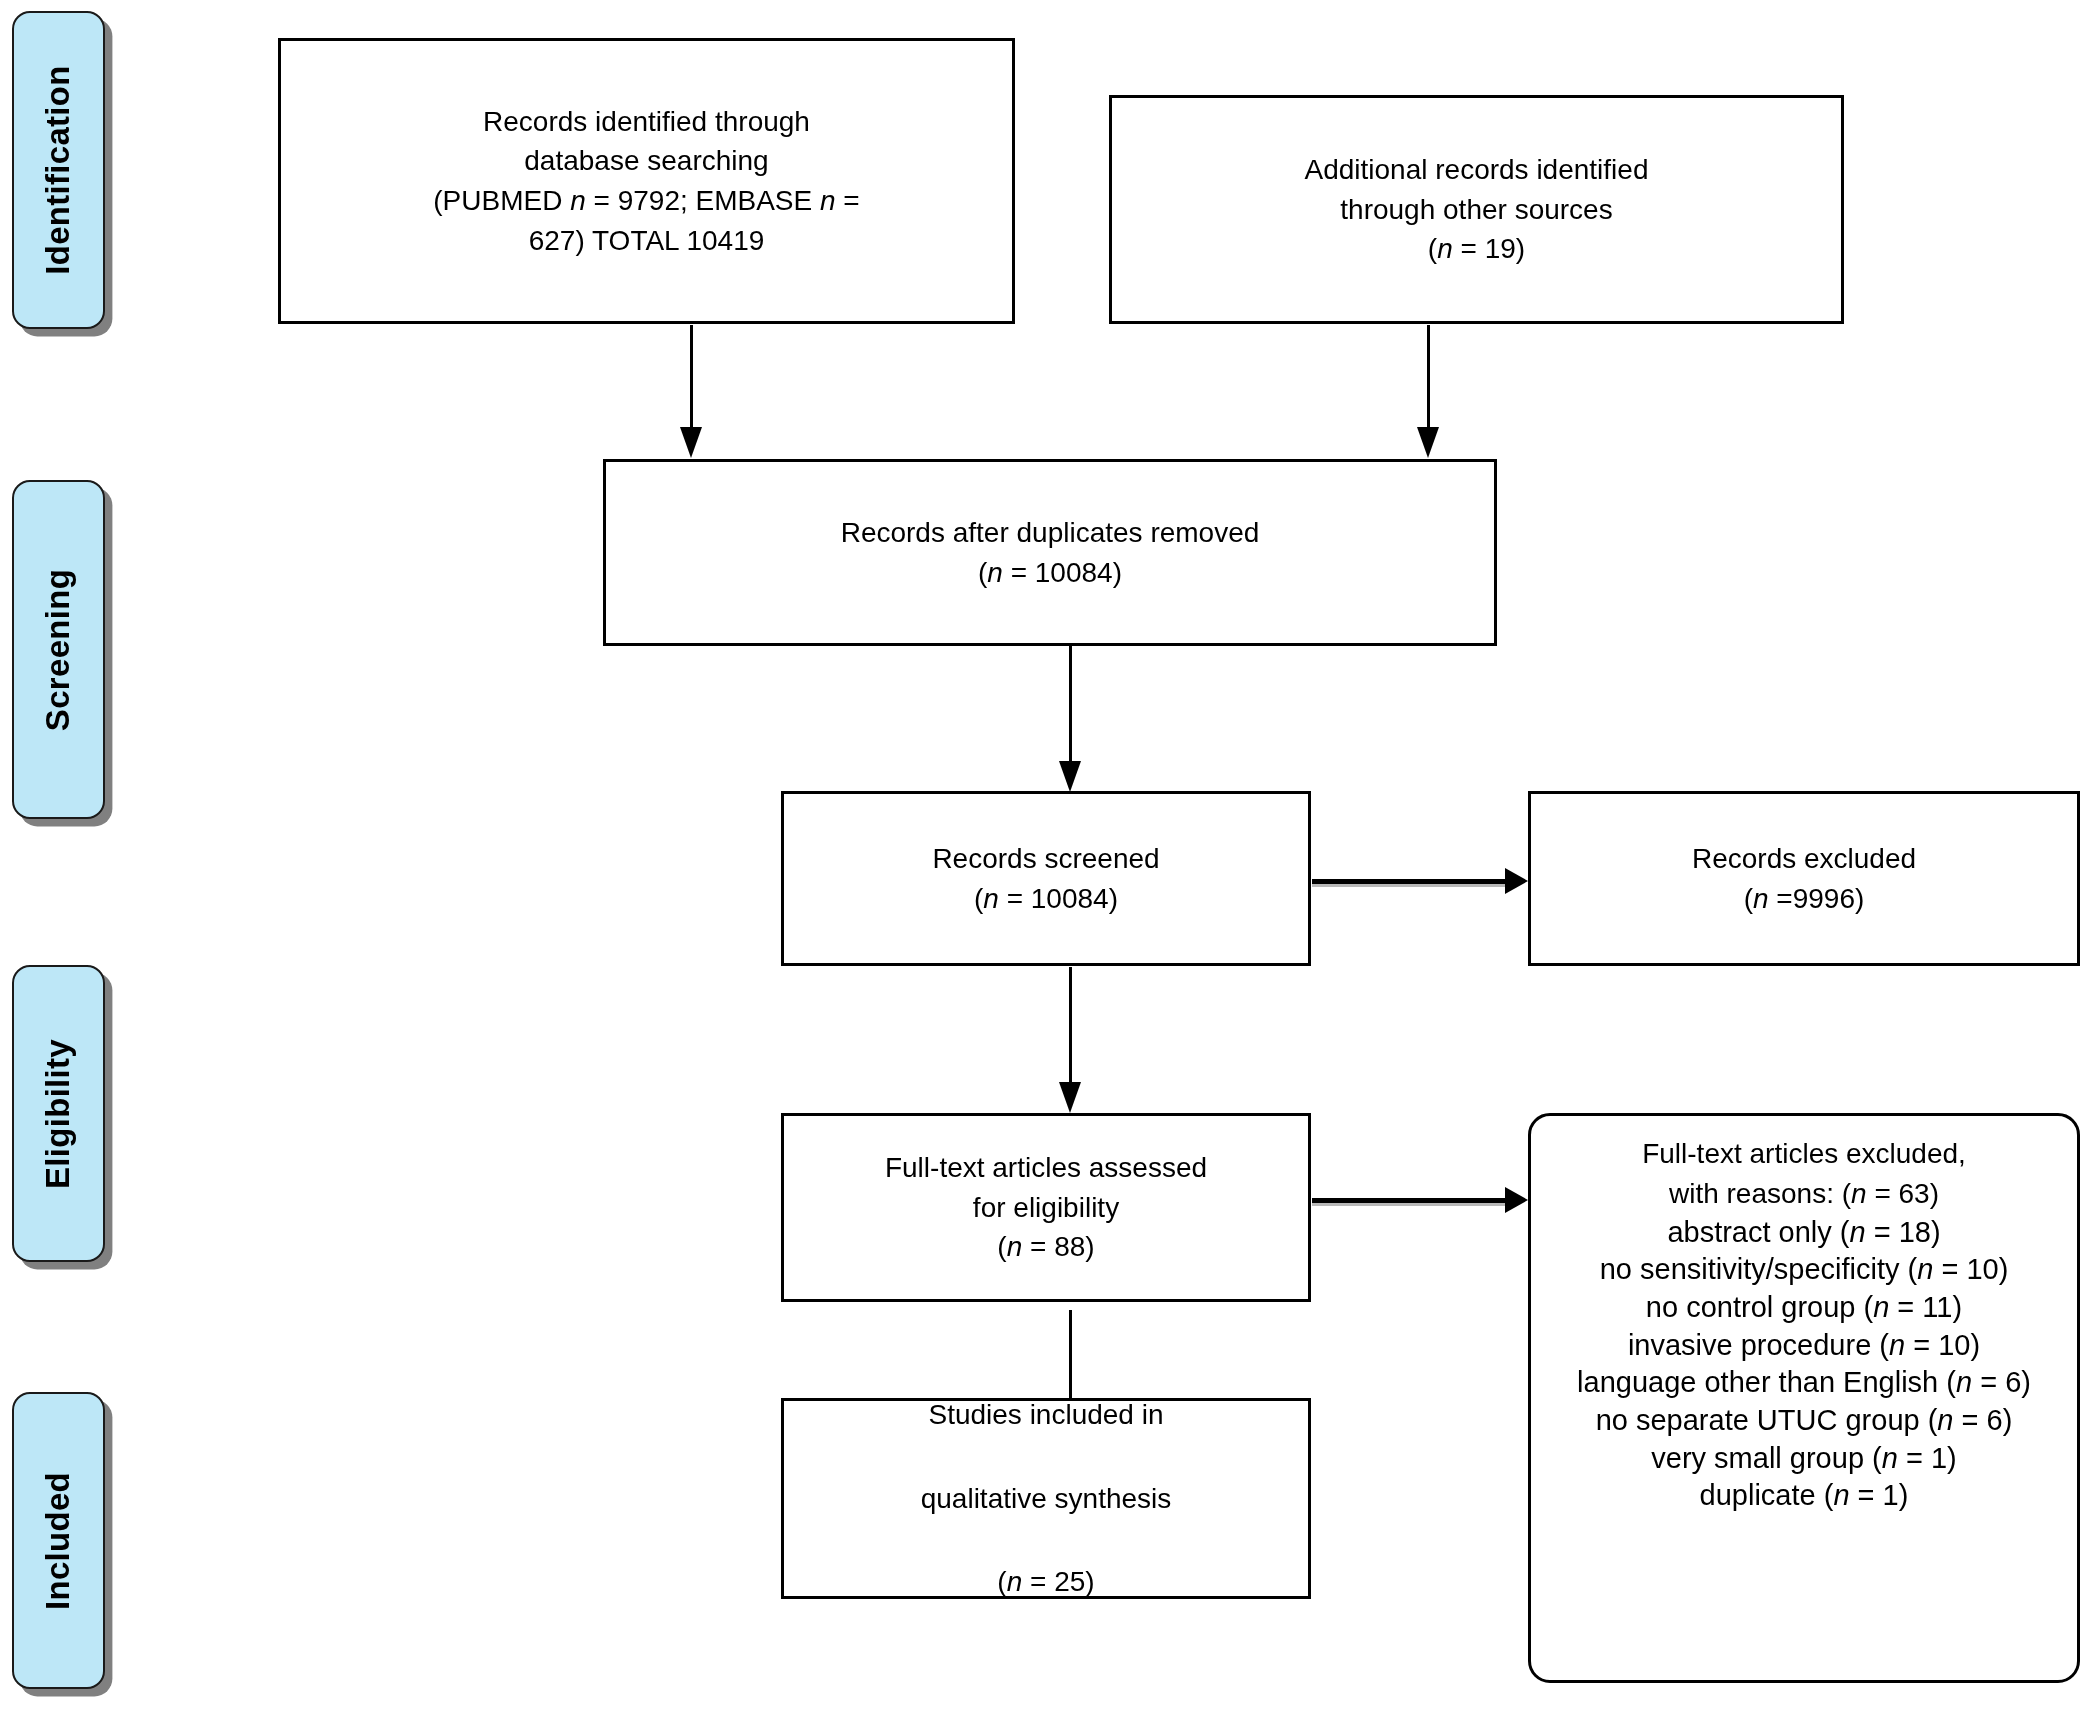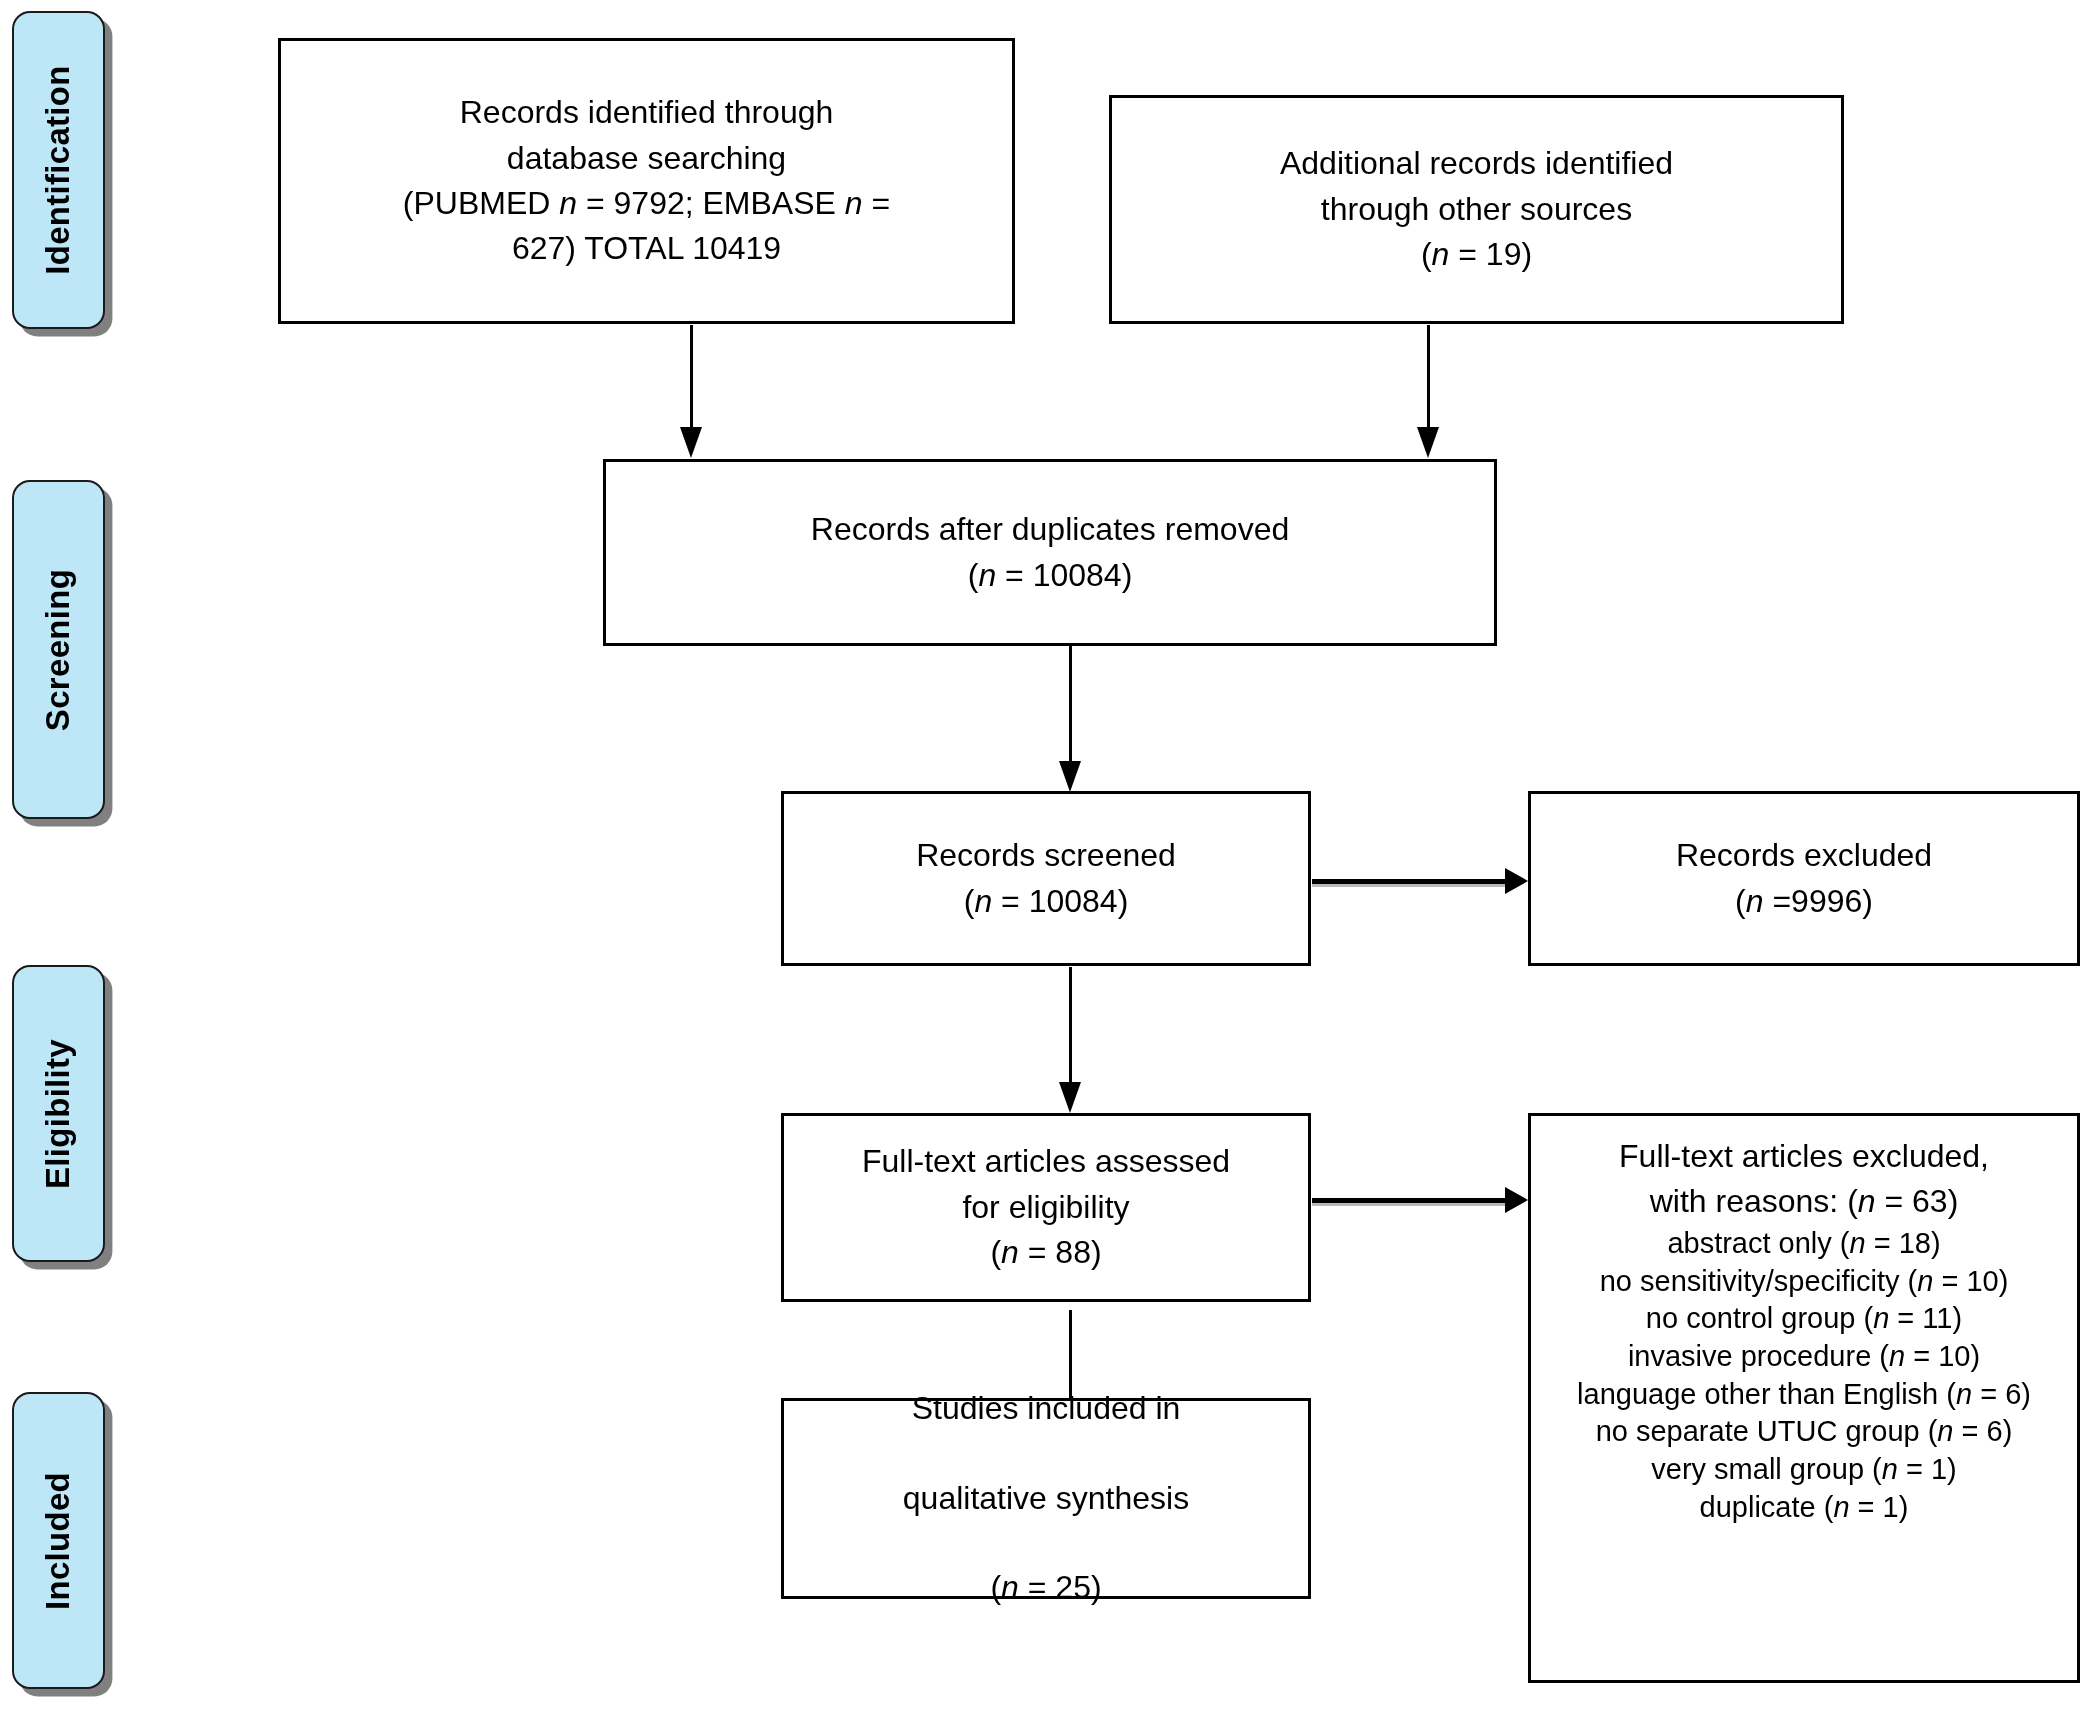--- a/index.html
+++ b/index.html
@@ -47,21 +47,21 @@
     box-sizing: border-box;
     display: flex;
     flex-direction: column;
     align-items: center;
     justify-content: center;
     text-align: center;
     color: #000000;
     padding: 5.3px 11.7px;
   }
   .flow-box .line {
-    font-size: 32px;
+    font-size: 28px;
     line-height: 1.42;
     white-space: normal;
   }
   .flow-box .line.sub {
     font-size: 29px;
     line-height: 1.30;
   }
   .flow-box.reasons {
     justify-content: flex-start;
     padding-top: 18px;
@@ -170,21 +170,21 @@
 
   <div class="vline" style="left:1069px; top:967px; height:118px;"></div>
   <div class="arrow-down" style="left:1059px; top:1082px;"></div>
 
   <div class="flow-box" style="left:781px; top:1113px; width:530px; height:189px;">
     <div class="line">Full-text articles assessed</div>
     <div class="line">for eligibility</div>
     <div class="line"><span>(</span><em class="n">n</em><span> = 88)</span></div>
   </div>
 
-  <div class="flow-box reasons" style="left:1528px; top:1113px; width:552px; height:570px;">
+  <div class="flow-box reasons" style="left:1528px; top:1113px; width:552px; height:570px;border-radius:22px;">
     <div class="line">Full-text articles excluded,</div>
     <div class="line"><span>with reasons: (</span><em class="n">n</em><span> = 63)</span></div>
 
     <div class="line sub"><span>abstract only (</span><em class="n">n</em><span> = 18)</span></div>
 
     <div class="line sub"><span>no sensitivity/specificity (</span><em class="n">n</em><span> = 10)</span></div>
 
     <div class="line sub"><span>no control group (</span><em class="n">n</em><span> = 11)</span></div>
 
     <div class="line sub"><span>invasive procedure (</span><em class="n">n</em><span> = 10)</span></div>

